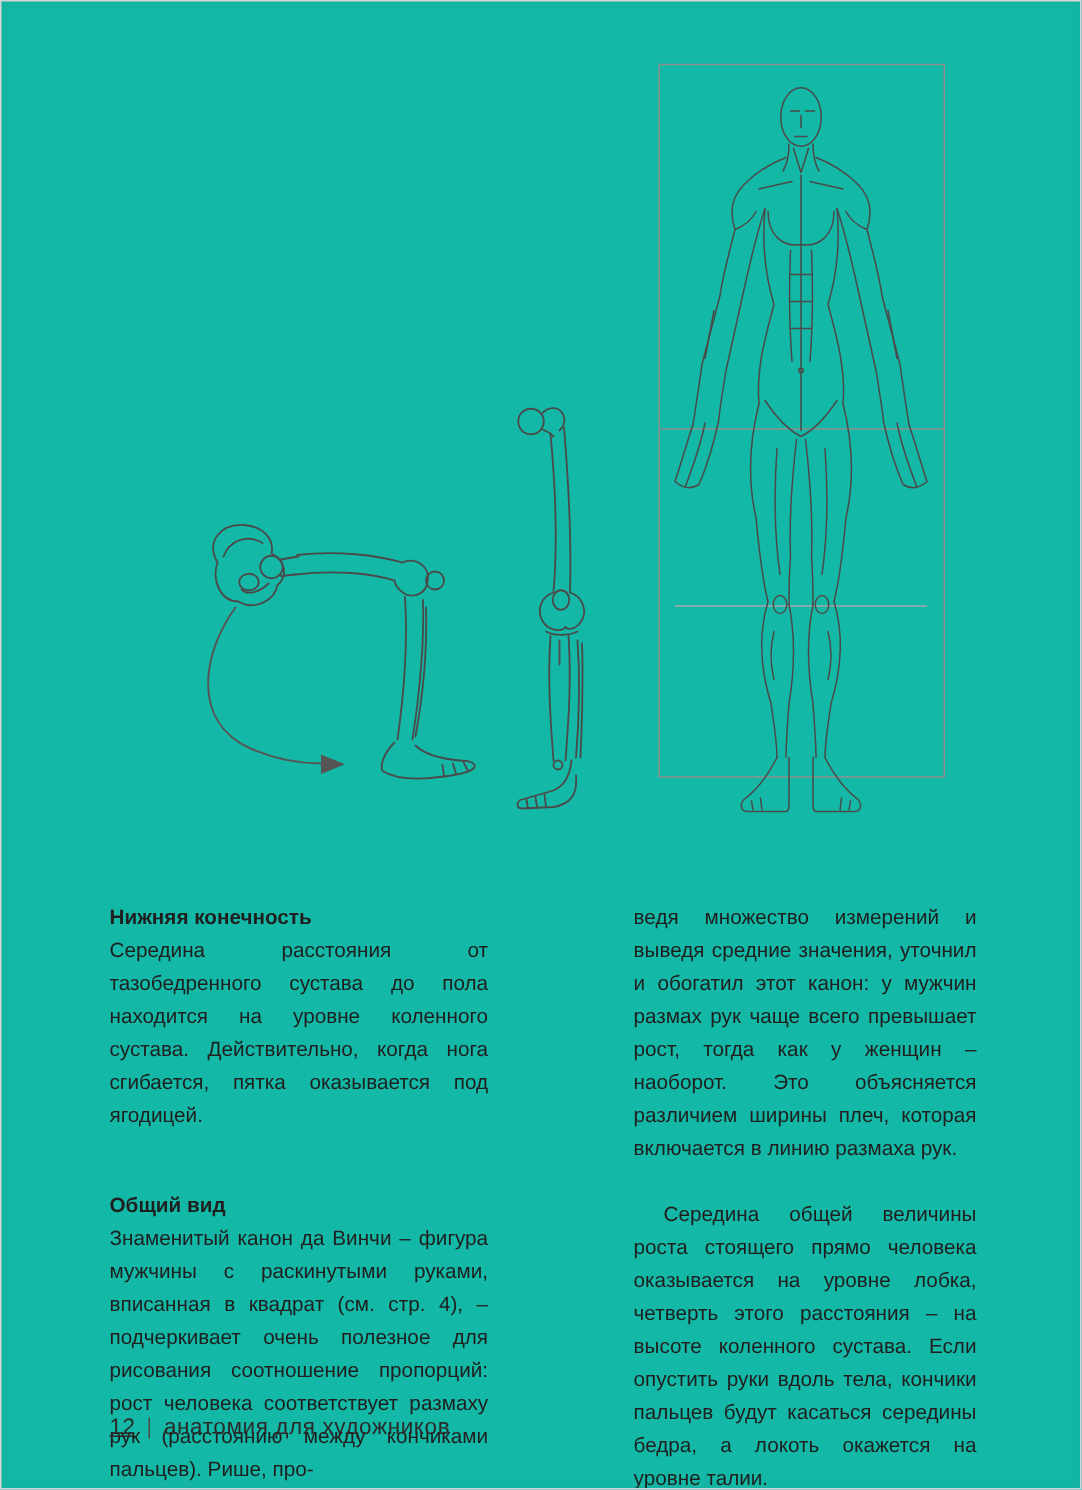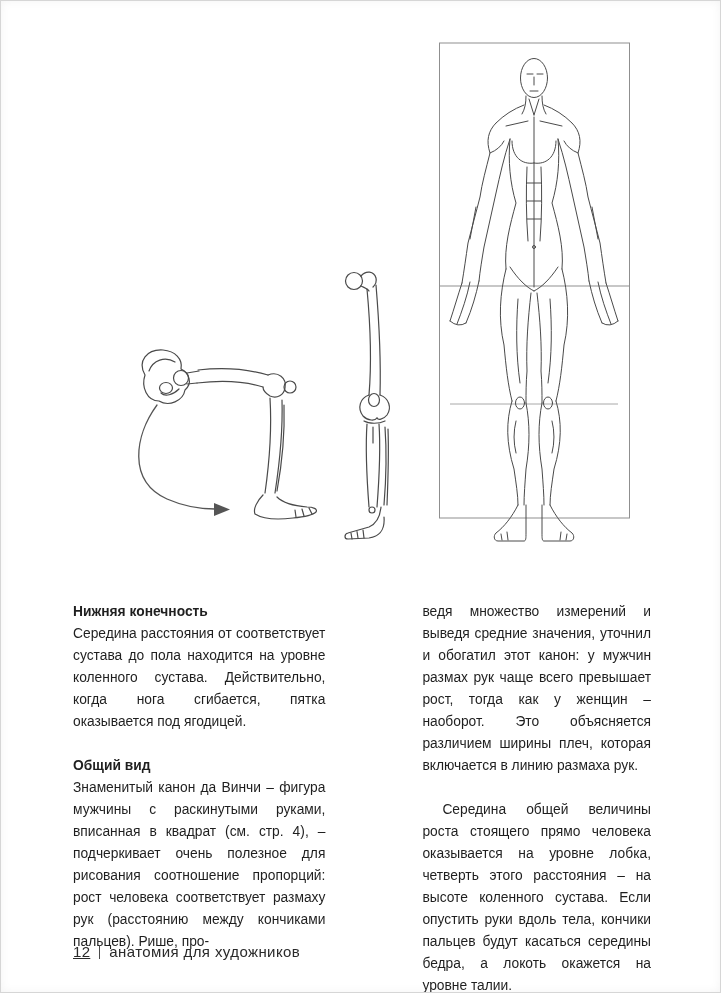--- a/index.html
+++ b/index.html
@@ -5,21 +5,21 @@
   * { margin: 0; padding: 0; box-sizing: border-box; }
   html, body { width: 721px; height: 993px; }
   body {
     font-family: "Liberation Sans", sans-serif;
     background: #ededed;
   }
   .page {
     position: absolute;
     top: 0; left: 0;
     width: 721px; height: 993px;
-    background: #ffffff;
+    background: #14b8a6;
     border: 1px solid #d6d6d6;
     box-shadow: inset 0 0 10px rgba(0,0,0,0.05);
     overflow: hidden;
   }
   .ill { position: absolute; }
   .ill-bent-leg   { left: 112px; top: 342px; width: 210px; height: 193px; }
   .ill-straight-leg { left: 340px; top: 266px; width: 62px; height: 277px; }
   .ill-figure     { left: 437px; top: 40px; width: 193px; height: 505px; }
 
   .columns {
@@ -31,21 +31,21 @@
   }
   .col {
     font-size: 13.8px;
     line-height: 22px;
     text-align: justify;
     color: #1f1f1f;
   }
   .col-left  { width: 276px; }
   .col-right { width: 250px; margin-left: 45px; }
   .heading { font-size: 13.8px; font-weight: bold; text-align: left; }
-  .heading.spaced { margin-top: 22px; }
+  .heading.spaced { margin-top: 38px; }
   p { margin: 0; }
   .para-indent { margin-top: 22px; text-indent: 20px; }
 
   .footer {
     position: absolute;
     left: 72px; top: 942px;
     display: flex;
     align-items: center;
     gap: 9px;
     color: #2a2a2a;
@@ -168,21 +168,21 @@
       <path d="M80,464 C74,476 66,486 58,492 C55,495 56,500 60,500 L86,500 C88,500 88,497 88,492 L88,464"></path>
       <path d="M63,493 L64,499 M69,491 L70,499"></path>
       <path d="M112,464 C118,476 126,486 134,492 C137,495 136,500 132,500 L106,500 C104,500 104,497 104,492 L104,464"></path>
       <path d="M129,493 L128,499 M123,491 L122,499"></path>
     </g>
   </svg>
 
   <div class="columns">
     <div class="col col-left">
       <div class="heading">Нижняя конечность</div>
-      <p>Середина расстояния от соответствует сустава до пола находится на уровне коленного сустава. Действительно, когда нога сгибается, пятка оказывается под ягодицей.</p>
+      <p>Середина расстояния от тазобедренного сустава до пола находится на уровне коленного сустава. Действительно, когда нога сгибается, пятка оказывается под ягодицей.</p>
       <div class="heading spaced">Общий вид</div>
       <p>Знаменитый канон да Винчи – фигура мужчины с раскинутыми руками, вписанная в квадрат (см. стр. 4), – подчеркивает очень полезное для рисования соотношение пропорций: рост человека соответствует размаху рук (расстоянию между кончиками пальцев). Рише, про-</p>
     </div>
     <div class="col col-right">
       <p>ведя множество измерений и выведя средние значения, уточнил и обогатил этот канон: у мужчин размах рук чаще всего превышает рост, тогда как у женщин – наоборот. Это объясняется различием ширины плеч, которая включается в линию размаха рук.</p>
       <p class="para-indent">Середина общей величины роста стоящего прямо человека оказывается на уровне лобка, четверть этого расстояния – на высоте коленного сустава. Если опустить руки вдоль тела, кончики пальцев будут касаться середины бедра, а локоть окажется на уровне талии.</p>
     </div>
   </div>
 
   <div class="footer">

